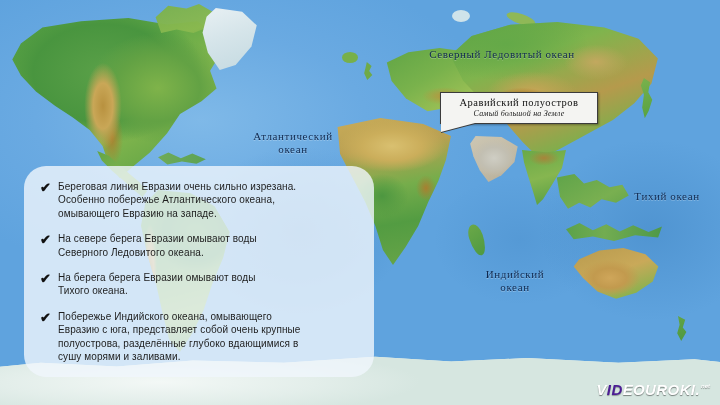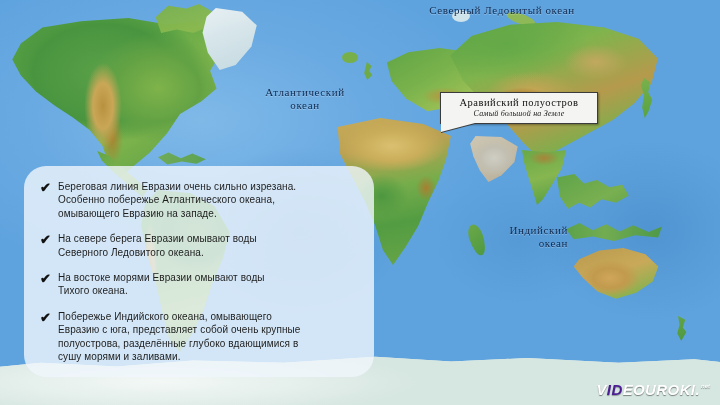--- a/index.html
+++ b/index.html
@@ -178,25 +178,26 @@
   .map-label{
     position:absolute;
     color:#10294f;
     font-family:"Liberation Serif",serif;
     font-size:11px;
     line-height:1.16;
     text-align:center;
     letter-spacing:.6px;
     white-space:pre-line;
     text-shadow:0 1px 0 rgba(255,255,255,.28);
+    margin-top:44px;
   }
   #lbl-arctic{left:386px;top:4px;width:232px;}
-  #lbl-atlantic{left:240px;top:86px;width:130px;}
+  #lbl-atlantic{left:228px;top:86px;width:130px;}
   #lbl-pacific{left:614px;top:146px;width:106px;}
-  #lbl-indian{left:462px;top:224px;width:106px;text-align:right;}
+  #lbl-indian{left:462px;top:224px;width:106px;}
 
   
   #callout{
     position:absolute;left:440px;top:92px;width:158px;
     background:#f4f4f2;
     border:1px solid #3b3b3b;
     padding:4px 2px 5px;
     box-sizing:border-box;
     box-shadow:1px 1px 2px rgba(0,0,0,.35);
   }
@@ -298,20 +299,21 @@
   <div class="landmass" id="sea"></div>
   <div class="landmass" id="indonesia"></div>
   <div class="landmass" id="japan"></div>
   <div class="landmass" id="australia"></div>
   <div class="landmass" id="nz"></div>
   <div class="landmass" id="antarctica"></div>
 
   <div class="map-label" id="lbl-arctic">Северный Ледовитый океан</div>
   <div class="map-label" id="lbl-atlantic">Атлантический
 океан</div>
+  <div class="map-label" id="lbl-pacific">Тихий океан</div>
   <div class="map-label" id="lbl-indian">Индийский
 океан</div>
 
   <div id="callout">
     <div class="c-title">Аравийский полуостров</div>
     <div class="c-sub">Самый большой на Земле</div>
     <div id="callout-tail"></div>
   </div>
 
   <div id="panel">
@@ -324,21 +326,21 @@
     </div>
 
     <div class="bullet">
       <span class="tick">✔</span>
       <span class="btext">На севере берега Евразии омывают воды
 Северного Ледовитого океана.</span>
     </div>
 
     <div class="bullet">
       <span class="tick">✔</span>
-      <span class="btext">На востоке морями Евразии омывают воды
+      <span class="btext">На берега берега Евразии омывают воды
 Тихого океана.</span>
     </div>
 
     <div class="bullet">
       <span class="tick">✔</span>
       <span class="btext">Побережье Индийского океана, омывающего
 Евразию с юга, представляет собой очень крупные
 полуострова, разделённые глубоко вдающимися в
 сушу морями и заливами.</span>
     </div>

